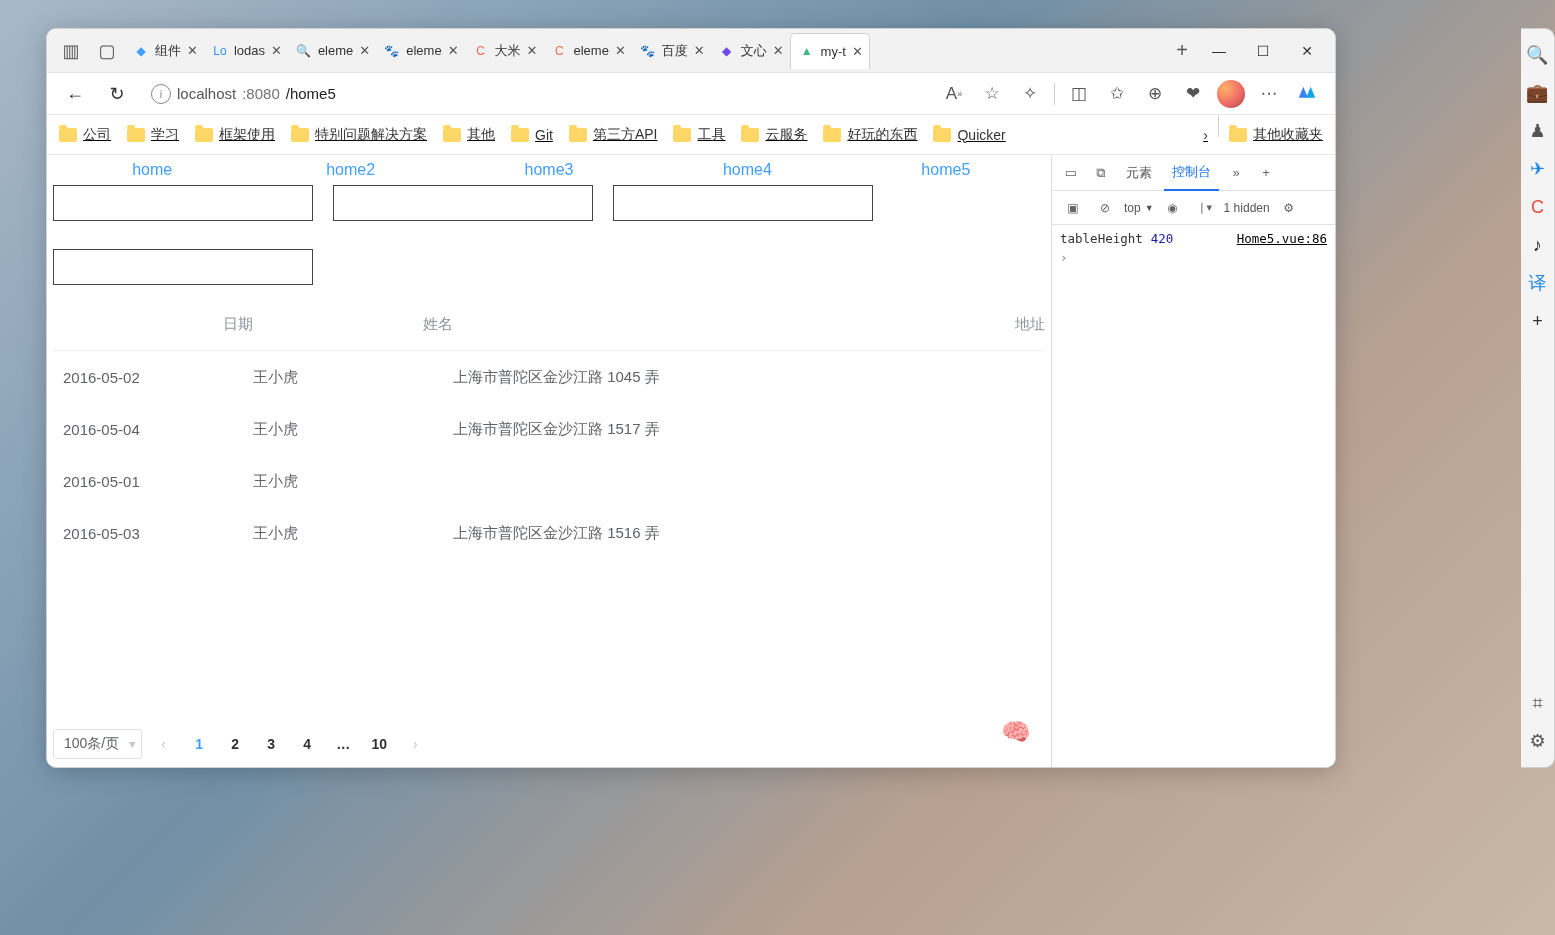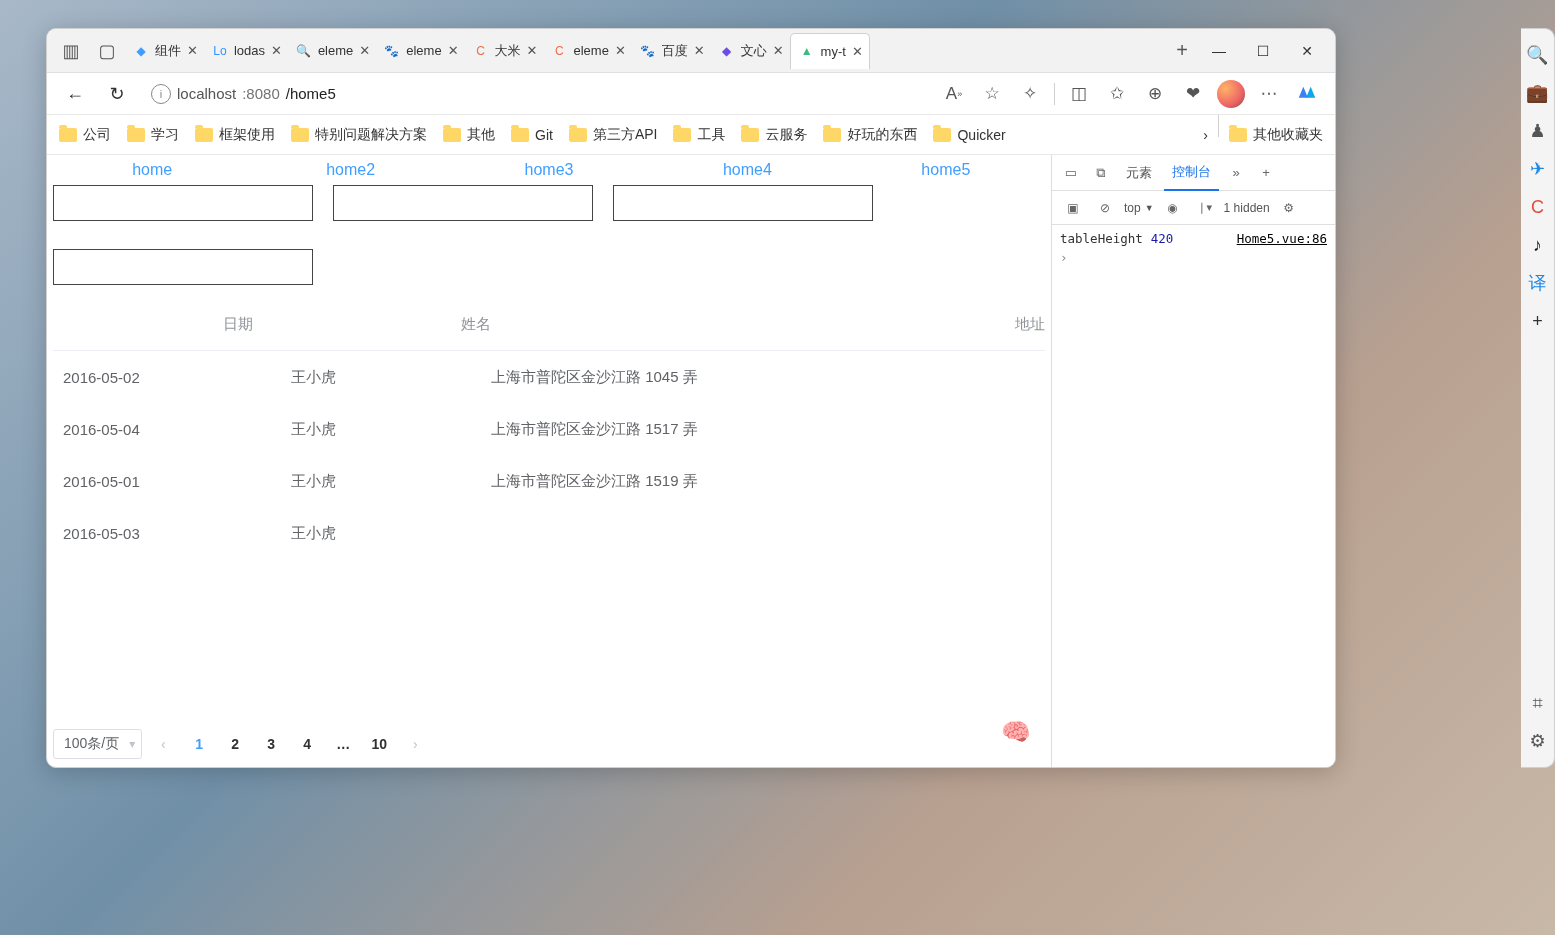--- a/index.html
+++ b/index.html
@@ -26,39 +26,39 @@
 .addr .host { color:#555; }
 .addr .port { color:#737373; }
 .addr .path { color:#222; }
 .tb-right { display:flex; align-items:center; gap:6px; }
 .tb-ic { width:32px; height:32px; display:flex; align-items:center; justify-content:center; color:#555; font-size:17px; cursor:pointer; }
 .tb-sep { width:1px; height:22px; background:#d0d0d0; margin:0 2px; }
 .avatar { width:28px; height:28px; border-radius:50%; background:radial-gradient(circle at 30% 30%,#ffb366,#e66 60%,#844); }
 .copilot { width:32px; height:32px; display:flex; align-items:center; justify-content:center; }
 .copilot svg { width:22px; height:22px; }
 
-.bookbar { height:40px; display:flex; gap:10px; padding:0 12px; background:#fff; border-bottom:1px solid #e8e8e8; font-size:14px; }
+.bookbar { height:40px; display:flex; gap:10px; padding:0 12px; background:#fff; border-bottom:1px solid #e8e8e8; font-size:14px;text-decoration:underline; }
 .bkitem { display:flex; align-items:center; gap:6px; color:#333; cursor:pointer; white-space:nowrap; }
 .folder-ic { width:18px; height:14px; background:#ffd766; border-radius:2px; position:relative; }
 .folder-ic:before { content:''; position:absolute; top:-3px; left:0; width:8px; height:3px; background:#ffd766; border-radius:2px 2px 0 0; }
 .bk-spacer { flex:1; }
 .bk-sep { width:1px; height:22px; background:#d0d0d0; }
 
 .body-area { flex:1; display:flex; overflow:hidden; }
 
 .page { flex:1; display:flex; flex-direction:column; padding:4px 6px 0 6px; position:relative; overflow:hidden; }
 .navlinks { display:flex; }
 .navlinks a { flex:1; text-align:center; font-size:16px; color:#409eff; cursor:pointer; text-decoration:none; padding:2px 0; }
 .inputs { display:flex; gap:20px; flex-wrap:wrap; margin-top:4px; }
 .inputs input { width:260px; height:36px; border:1px solid #444; padding:0 8px; font-size:14px; background:#fff; margin-bottom:8px; }
 .table { width:100%; margin-top:6px; }
 .trow { display:flex; height:52px; align-items:center; font-size:15px; color:#606266; }
 .thead { border-bottom:1px solid #ebeef5; color:#909399; font-weight:500;text-align:right; }
 .tcell.d { width:200px; padding-left:10px; }
-.tcell.n { width:200px;margin-left:38px; }
+.tcell.n { width:200px; }
 .tcell.a { flex:1; }
 .pagination { position:absolute; bottom:8px; left:6px; display:flex; align-items:center; gap:6px; font-size:14px; }
 .page-select { height:30px; border:1px solid #dcdfe6; border-radius:3px; padding:0 22px 0 10px; display:flex; align-items:center; color:#606266; cursor:pointer; position:relative; }
 .page-select:after { content:'▾'; position:absolute; right:6px; color:#c0c4cc; font-size:12px; }
 .pnum { min-width:30px; height:30px; display:flex; align-items:center; justify-content:center; color:#303133; font-weight:600; cursor:pointer; }
 .pnum.active { color:#409eff; }
 .pnum.chev { color:#c0c4cc; font-weight:400; }
 .brain { position:absolute; right:20px; bottom:20px; width:30px; height:30px; display:flex; align-items:center; justify-content:center; font-size:24px; }
 
 .devtools { width:284px; background:#fff; border-left:1px solid #ddd; display:flex; flex-direction:column; font-size:13px; color:#333; }
@@ -258,25 +258,25 @@
               <div class="tcell a">上海市普陀区金沙江路 1045 弄</div>
             </div>
             <div class="trow">
               <div class="tcell d">2016-05-04</div>
               <div class="tcell n">王小虎</div>
               <div class="tcell a">上海市普陀区金沙江路 1517 弄</div>
             </div>
             <div class="trow">
               <div class="tcell d">2016-05-01</div>
               <div class="tcell n">王小虎</div>
-              <div class="tcell a">上海市普陀区金沙江路 1519 弄</div>
             </div>
             <div class="trow">
               <div class="tcell d">2016-05-03</div>
               <div class="tcell n">王小虎</div>
+              <div class="tcell a">上海市普陀区金沙江路 1516 弄</div>
             </div>
           </div>
       </div>
       <div class="pagination">
         <div class="page-select">100条/页</div>
         <div class="pnum chev">‹</div>
         <div id="pnums" style="display:flex;gap:6px">
             <div class="pnum active">1</div>
             <div class="pnum">2</div>
             <div class="pnum">3</div>

